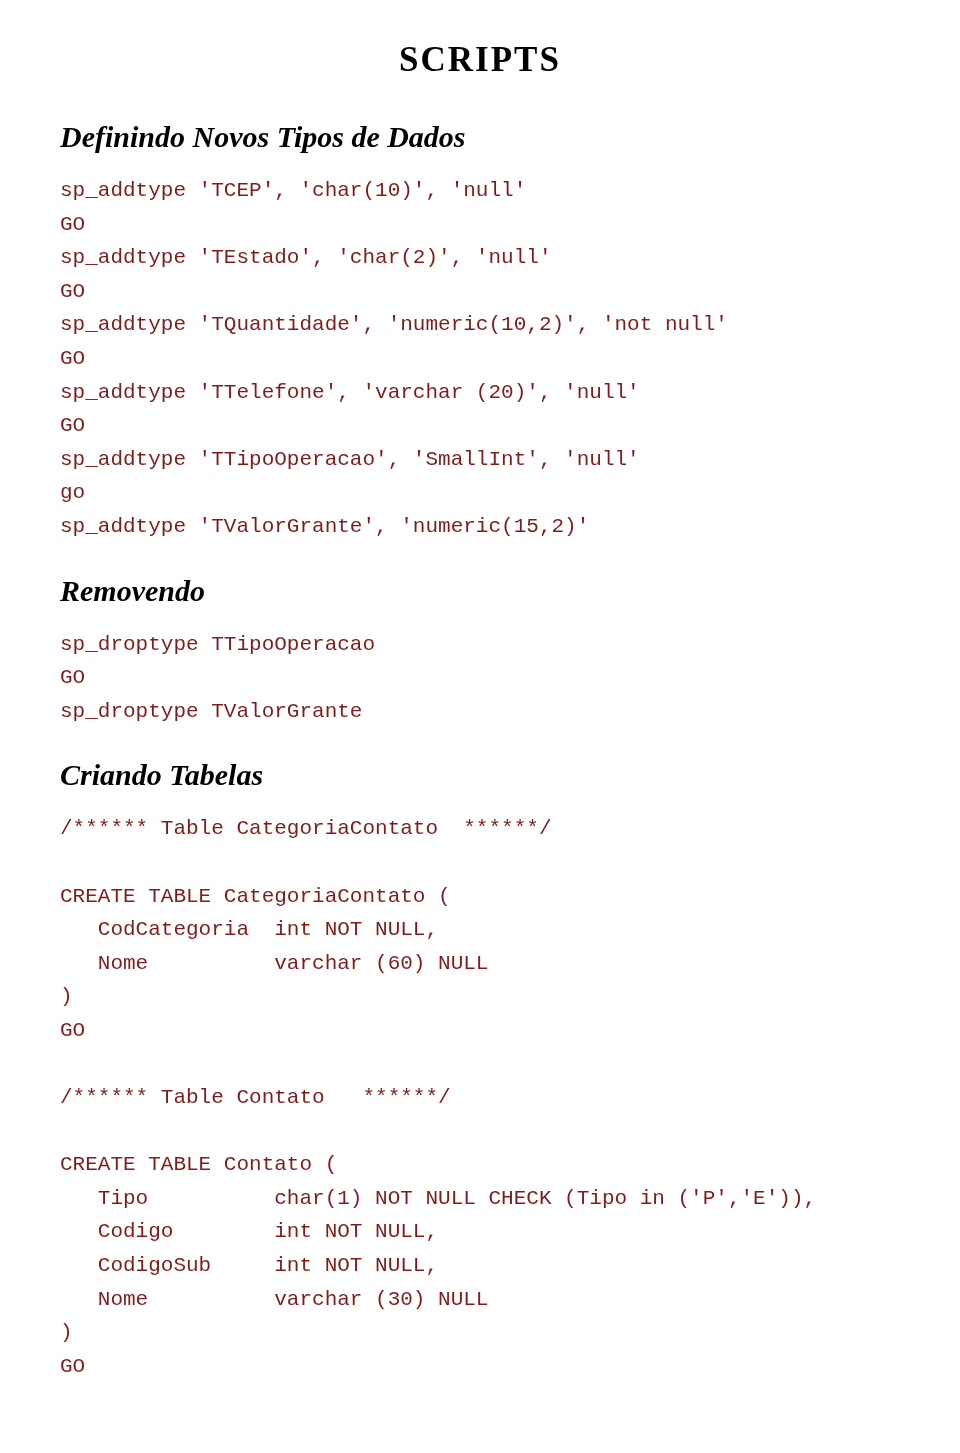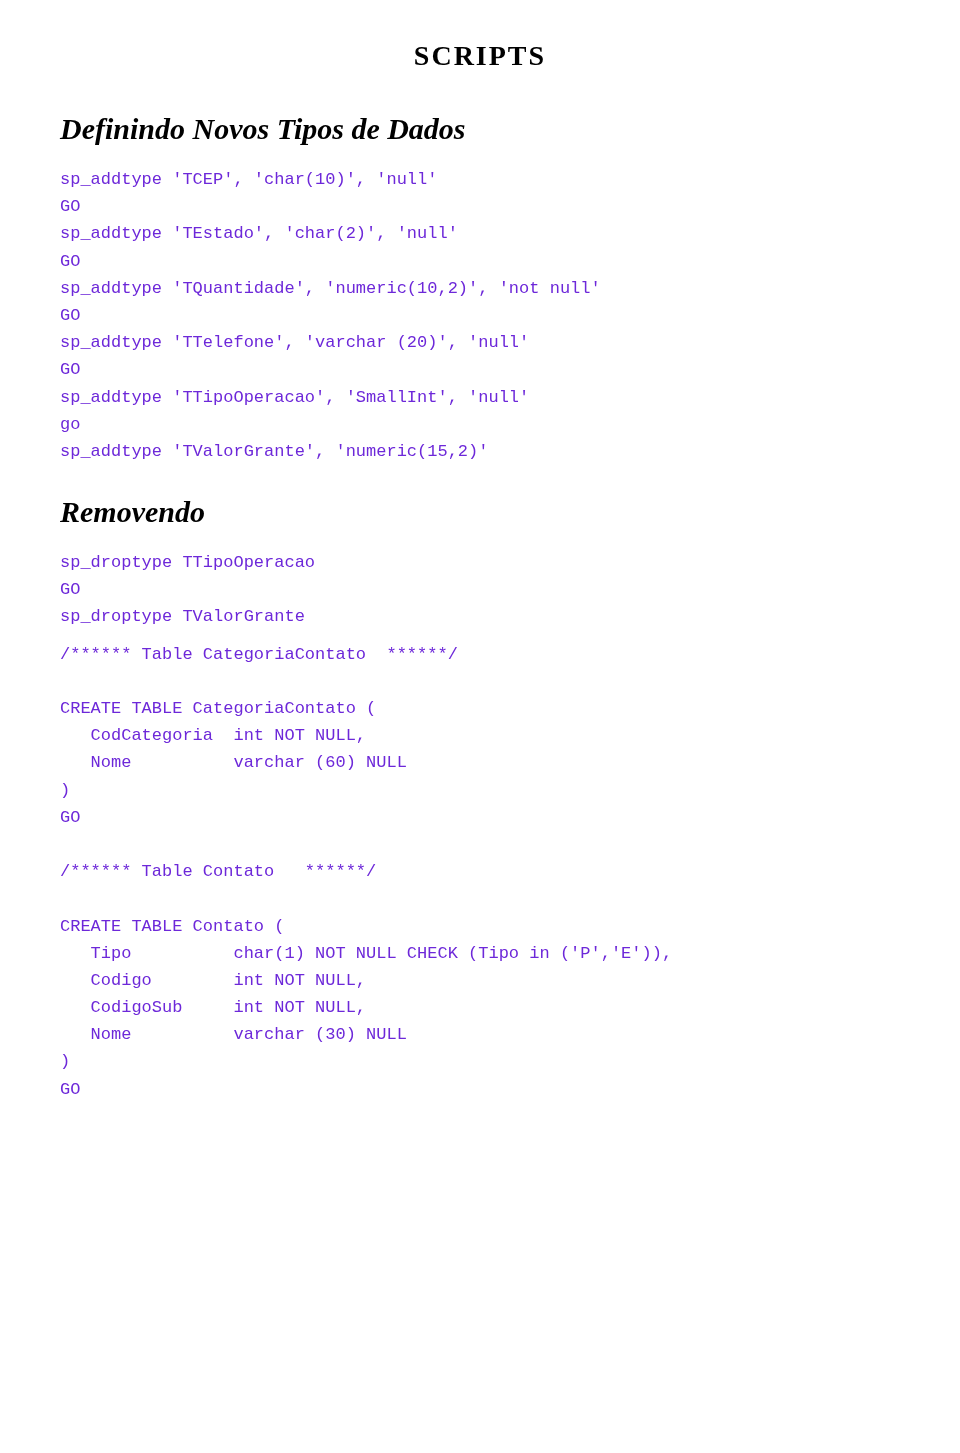--- a/index.html
+++ b/index.html
@@ -13,43 +13,43 @@
       font-family: Georgia, 'Times New Roman', serif;
       width: 960px;
       min-height: 1453px;
       padding: 40px 60px;
       color: #000000;
     }
 
     .page-title {
       text-align: center;
       font-family: Georgia, serif;
-      font-size: 28px;
+      font-size: 35px;
       font-weight: bold;
       font-variant: small-caps;
       letter-spacing: 2px;
       margin-bottom: 40px;
       text-transform: uppercase;
     }
 
     .section-heading {
       font-family: Georgia, serif;
       font-size: 30px;
       font-weight: bold;
       font-style: italic;
       margin-bottom: 20px;
     }
 
     .code-block {
       font-family: 'Courier New', Courier, monospace;
-      font-size: 17px;
+      font-size: 21px;
       line-height: 1.6;
       white-space: pre;
       margin-bottom: 10px;
-      color: #6d28d9;
+      color: #7f1d1d;
     }
 
     .subsection-heading {
       font-family: Georgia, serif;
       font-size: 30px;
       font-weight: bold;
       font-style: italic;
       margin-top: 30px;
       margin-bottom: 20px;
     }
@@ -80,20 +80,21 @@
 </div>
 
 <div class="section-block">
   <h3 class="subsection-heading">Removendo</h3>
   <div class="code-block">sp_droptype TTipoOperacao
 GO
 sp_droptype TValorGrante</div>
 </div>
 
 <div class="section-block">
+  <h3 class="subsection-heading">Criando Tabelas</h3>
   <div class="code-block">/****** Table CategoriaContato  ******/
 
 CREATE TABLE CategoriaContato (
    CodCategoria  int NOT NULL,
    Nome          varchar (60) NULL
 )
 GO
 
 /****** Table Contato   ******/
 

